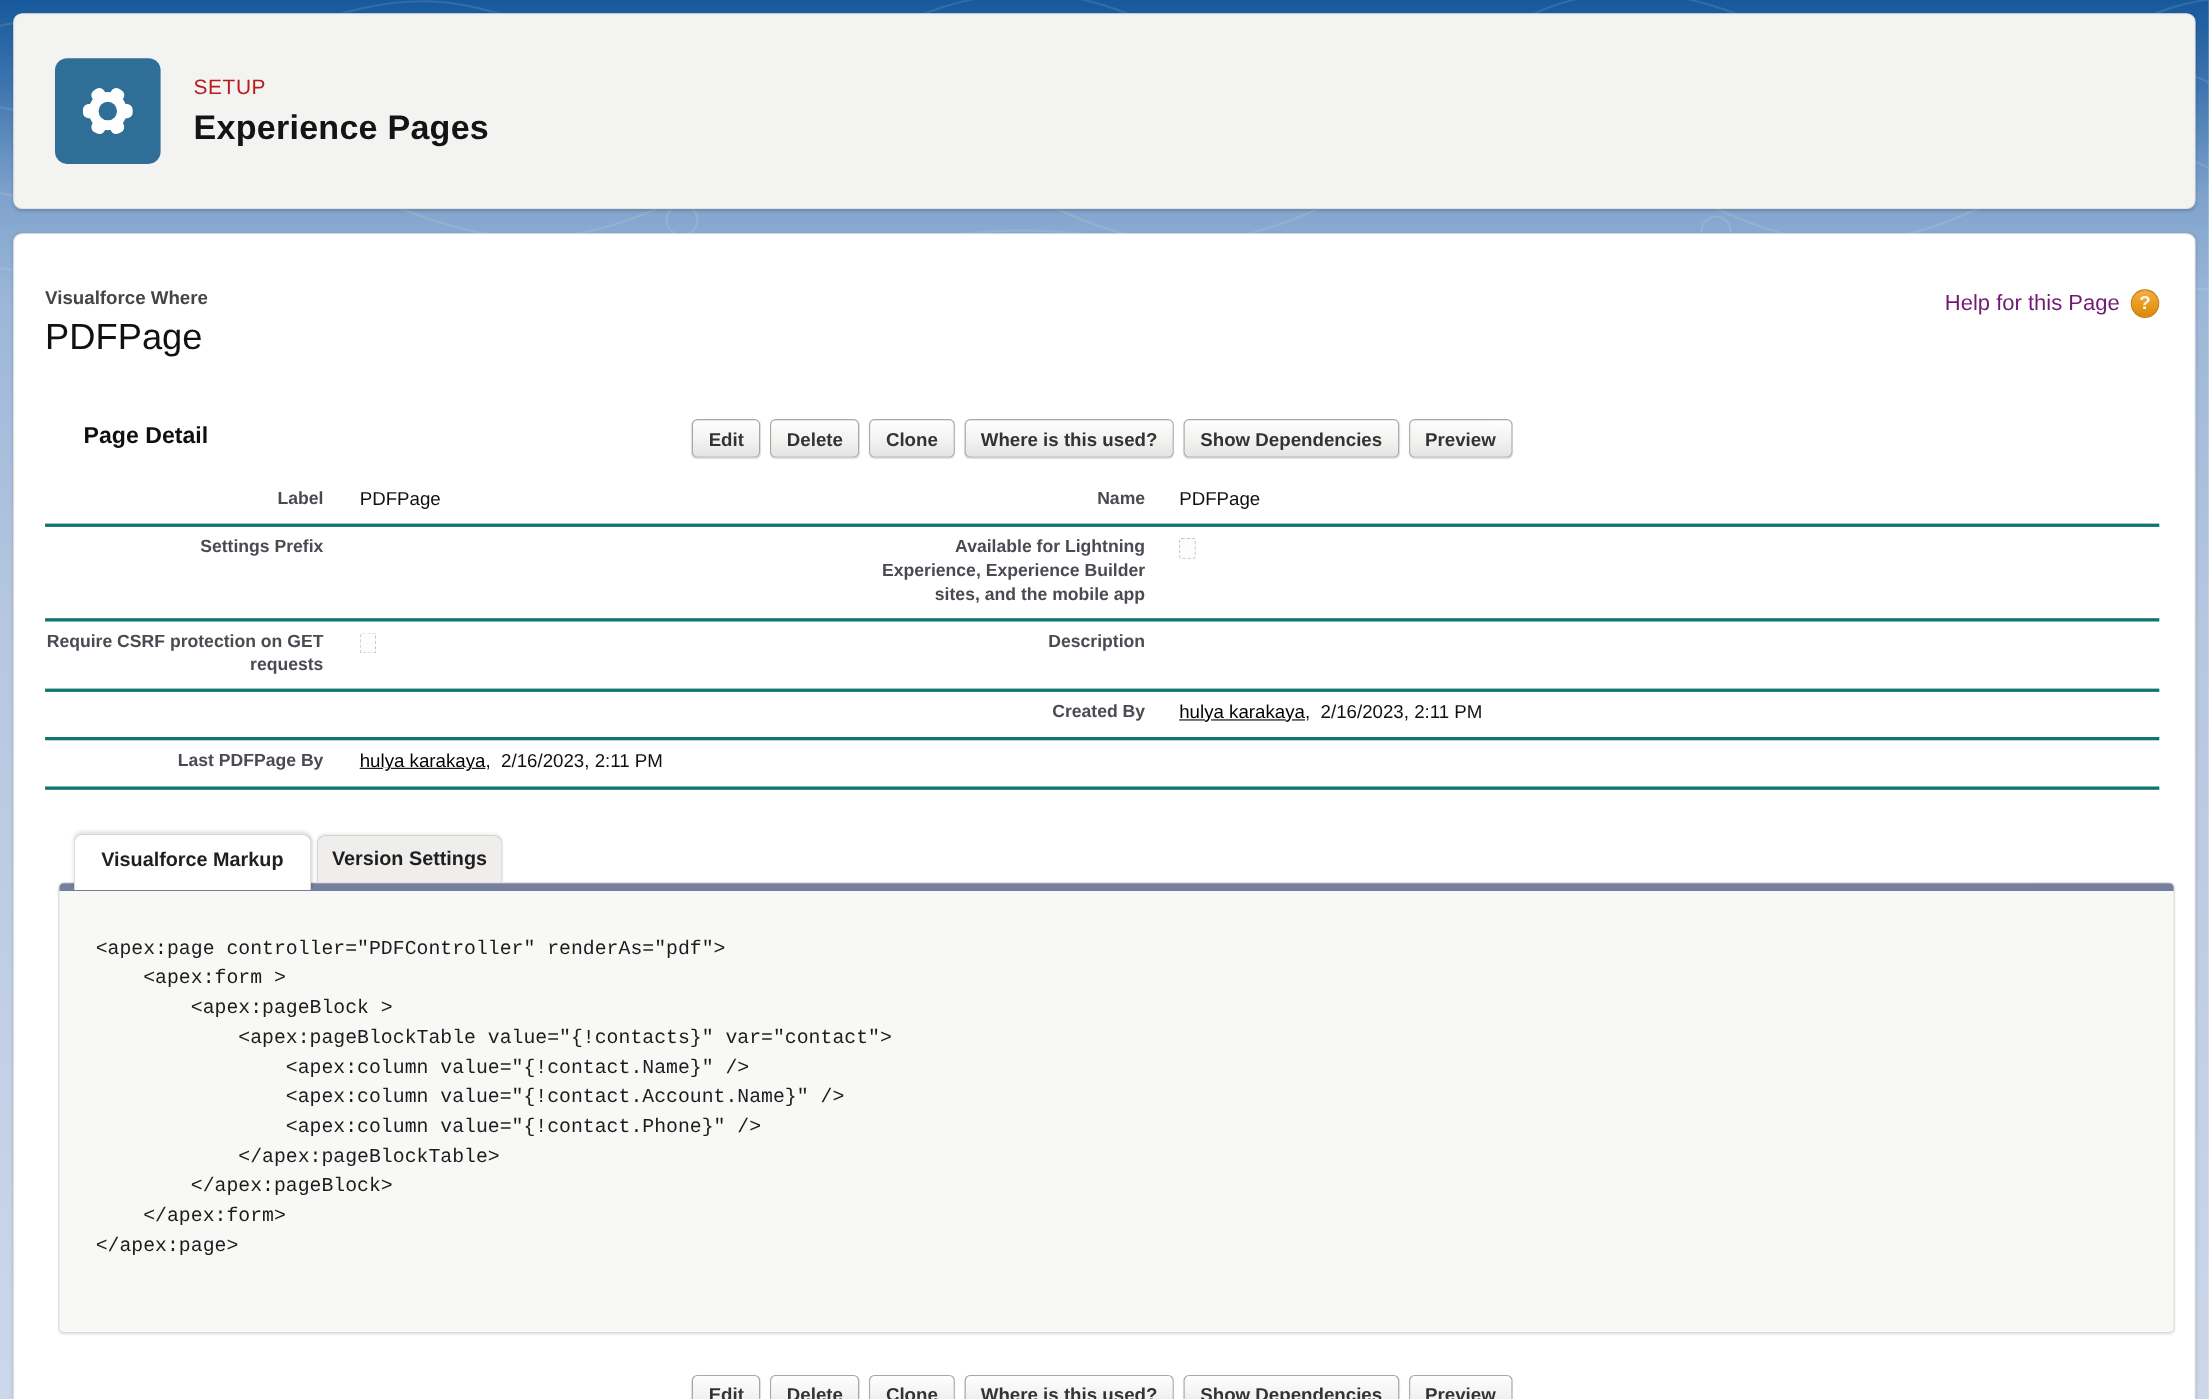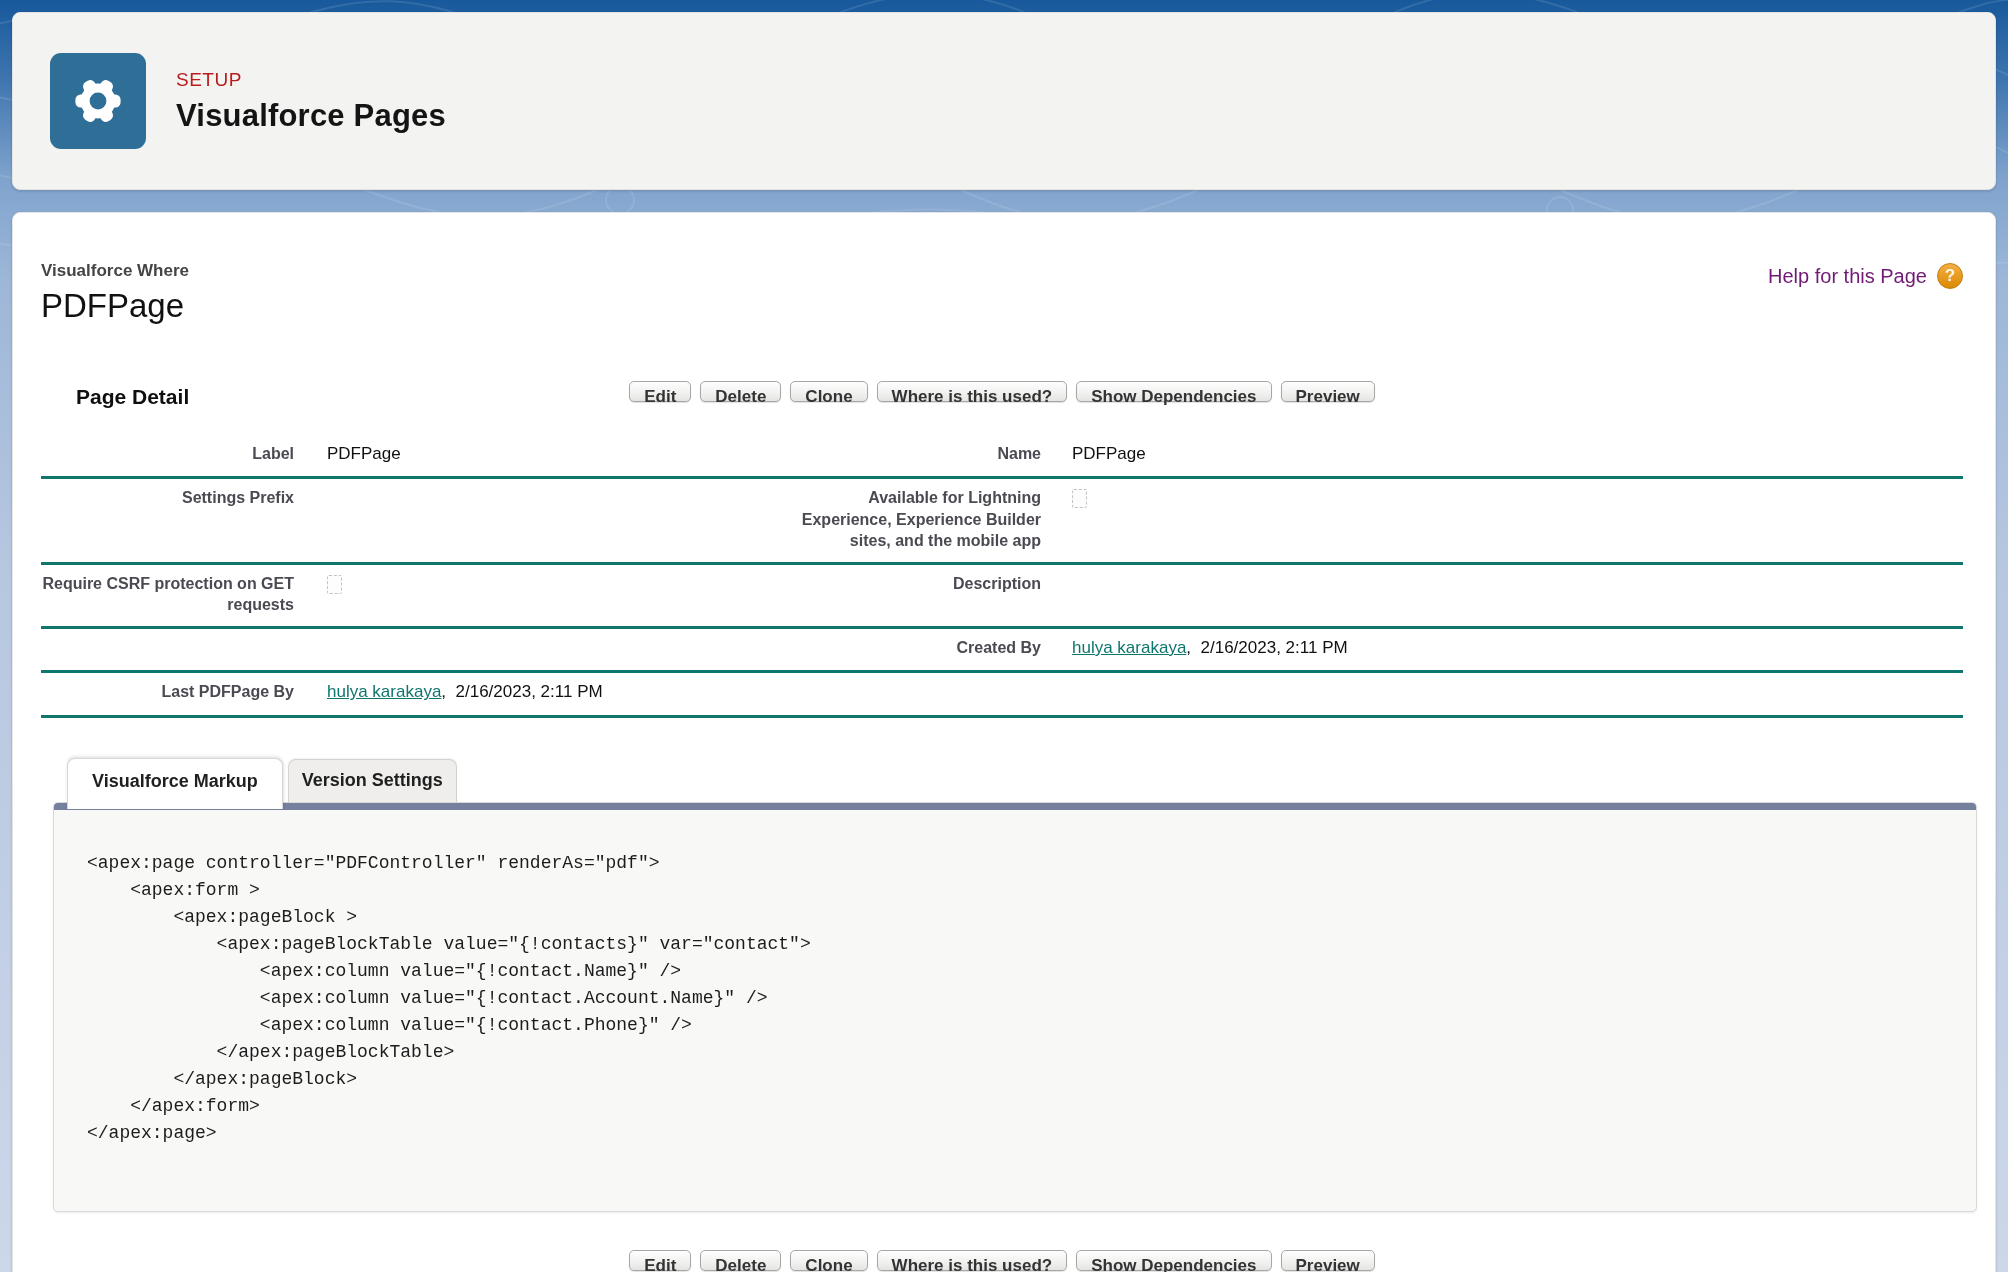--- a/index.html
+++ b/index.html
@@ -50,37 +50,37 @@
 
   
   .action-bar { position: relative; margin-top: 56px; height: 34px; }
   .section-title { position: absolute; left: 35px; top: 4px; font-size: 21px; font-weight: 700; color: #0f0f0f; }
   .btn-row { display: flex; justify-content: center; gap: 9px; }
   .sf-btn {
     font-family: "Liberation Sans", sans-serif;
     font-size: 17px; font-weight: 700; color: #333;
     background: linear-gradient(180deg, #fefefe 0%, #f2f2f1 55%, #e4e4e3 100%);
     border: 1px solid #a9a7a5; border-radius: 5px;
-    padding: 5px 14px 2px; height: 21px; cursor: pointer;
+    padding: 5px 14px 2px; height: 35px; cursor: pointer;
     box-shadow: 0 1px 1px rgba(0,0,0,.12);
     white-space: nowrap;
   }
 
   
   .detail-grid { margin-top: 20px; }
   .detail-row {
     display: grid; grid-template-columns: 253px 497px 250px 1fr;
     border-bottom: 3px solid #0f766e;
   }
   .detail-row:first-child { border-top: none; }
   .cell { padding: 8px 0 11px; font-size: 17px; line-height: 1.32; }
   .lbl { text-align: right; color: #4a4a52; font-weight: 700; font-size: 16px; }
   .val { padding-left: 33px; color: #101010; }
   .val2 { padding-left: 31px; color: #101010; }
-  .detail-link { color: #0f766e; text-decoration: underline; cursor: pointer; }
+  .detail-link { color: #000000; text-decoration: underline; cursor: pointer; }
   .val-rest { white-space: pre-wrap; }
   .sf-checkbox {
     display: inline-block; width: 15px; height: 19px; margin-top: 2px;
     border: 1px dashed #c3c3c1; background: #fdfdfd; border-radius: 2px;
   }
 
   
   .tabs-row { display: flex; align-items: flex-end; margin-top: 40px; margin-left: 12px; margin-bottom: -7px; position: relative; z-index: 3; }
   .tab {
     font-size: 18px; font-weight: 700; color: #1f1f1f; cursor: pointer;
@@ -136,21 +136,21 @@
           <rect x="13" y="38" width="70" height="20" rx="8"></rect>
           <rect x="13" y="38" width="70" height="20" rx="8" transform="rotate(60 48 48)"></rect>
           <rect x="13" y="38" width="70" height="20" rx="8" transform="rotate(120 48 48)"></rect>
           <circle cx="48" cy="48" r="27"></circle>
         </g>
         <circle cx="48" cy="48" r="13" fill="#2f6e96"></circle>
       </svg>
     </div>
     <div class="header-text">
       <div class="setup-eyebrow">SETUP</div>
-      <div class="app-title">Visualforce Pages</div>
+      <div class="app-title">Experience Pages</div>
     </div>
   </div>
 
   <div class="main-card">
 
     <div class="page-head">
       <div>
         <div class="page-type">Visualforce Where</div>
         <div class="page-title">PDFPage</div>
       </div>

